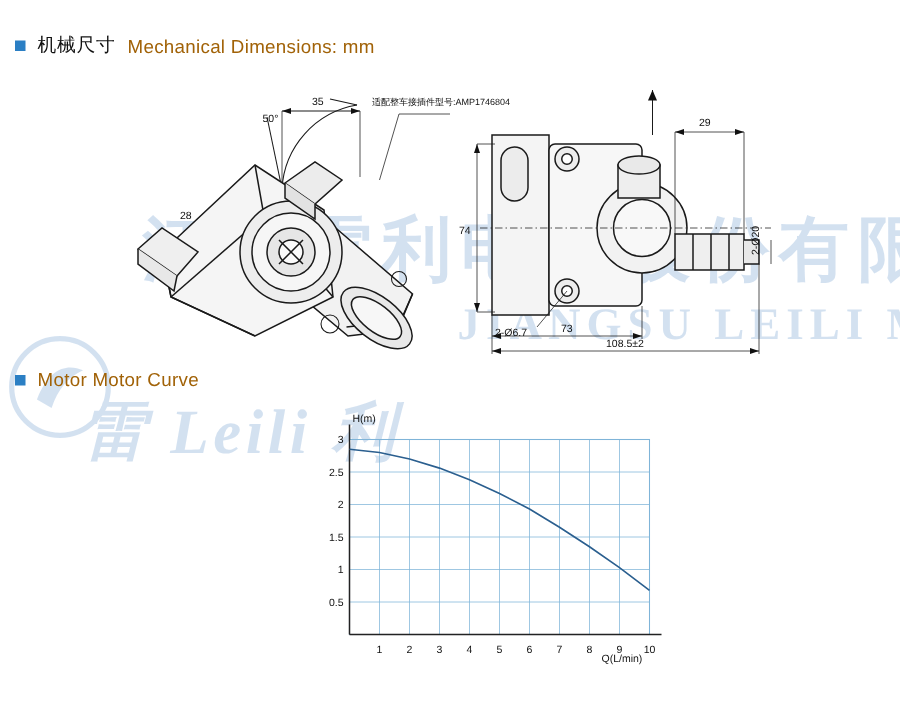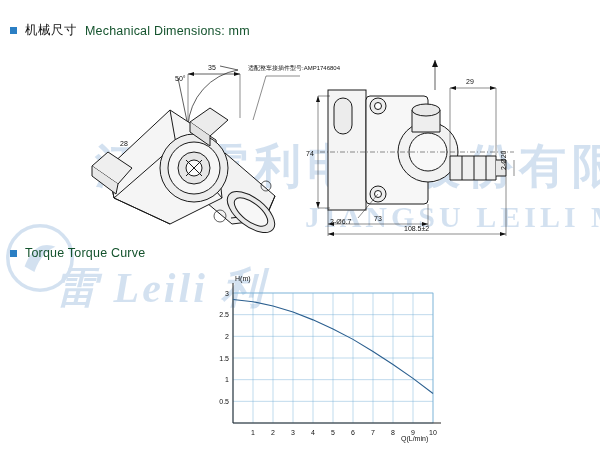--- a/index.html
+++ b/index.html
@@ -3,21 +3,21 @@
 <meta charset="utf-8">
 <style>
   html,body{margin:0;padding:0;}
   body{
     width:600px;height:474px;background:#ffffff;position:relative;overflow:hidden;
     font-family:"Liberation Sans", sans-serif;color:#1a1a1a;
   }
   .sec-head{position:absolute;display:flex;align-items:center;gap:8px;}
   .sec-head .bullet{width:7px;height:7px;background:#2b7fc4;display:inline-block;}
   .sec-head .cn{font-size:12.5px;color:#111;letter-spacing:.5px;}
-  .sec-head .en{font-size:12.5px;color:#14532d;letter-spacing:.2px;}
+  .sec-head .en{font-size:12.5px;color:#a16207;letter-spacing:.2px;}
   #sec1{left:10px;top:22px;}
   #sec2{left:10px;top:246px;}
 
   
   .wm{position:absolute;left:0;top:105px;width:600px;height:230px;pointer-events:none;
       opacity:.20;overflow:hidden;}
   .wm .wtxt{position:absolute;font-family:"Liberation Serif", serif;color:#2b6fb8;
       white-space:nowrap;font-weight:bold;}
   .wm .w1{left:95px;top:30px;font-size:47px;letter-spacing:6px;}
   .wm .w2{left:305px;top:95px;font-size:30px;letter-spacing:4px;}
@@ -173,21 +173,21 @@
   <path d="M28 186 l6 -2 v4 z" fill="#111"></path>
   <path d="M206 186 l-6 -2 v4 z" fill="#111"></path>
   <text class="txt" x="104" y="183">108.5±2</text>
   <line class="dl thinner" x1="28" y1="162" x2="28" y2="188"></line>
   <line class="dl thinner" x1="128" y1="156" x2="128" y2="178"></line>
   <line class="dl thinner" x1="206" y1="128" x2="206" y2="188"></line>
 </svg>
 
 <div class="sec-head" id="sec2">
   <span class="bullet"></span>
-  <span class="en">Torque Torque Curve</span>
+  <span class="en">Motor Motor Curve</span>
 </div>
 
 <div id="chart">
   <svg id="chart-svg" width="240" height="185" viewBox="0 0 240 185">
       <line x1="48" y1="18" x2="48" y2="148" class="gridline"></line>
       <line x1="68" y1="18" x2="68" y2="148" class="gridline"></line>
       <line x1="88" y1="18" x2="88" y2="148" class="gridline"></line>
       <line x1="108" y1="18" x2="108" y2="148" class="gridline"></line>
       <line x1="128" y1="18" x2="128" y2="148" class="gridline"></line>
       <line x1="148" y1="18" x2="148" y2="148" class="gridline"></line>

